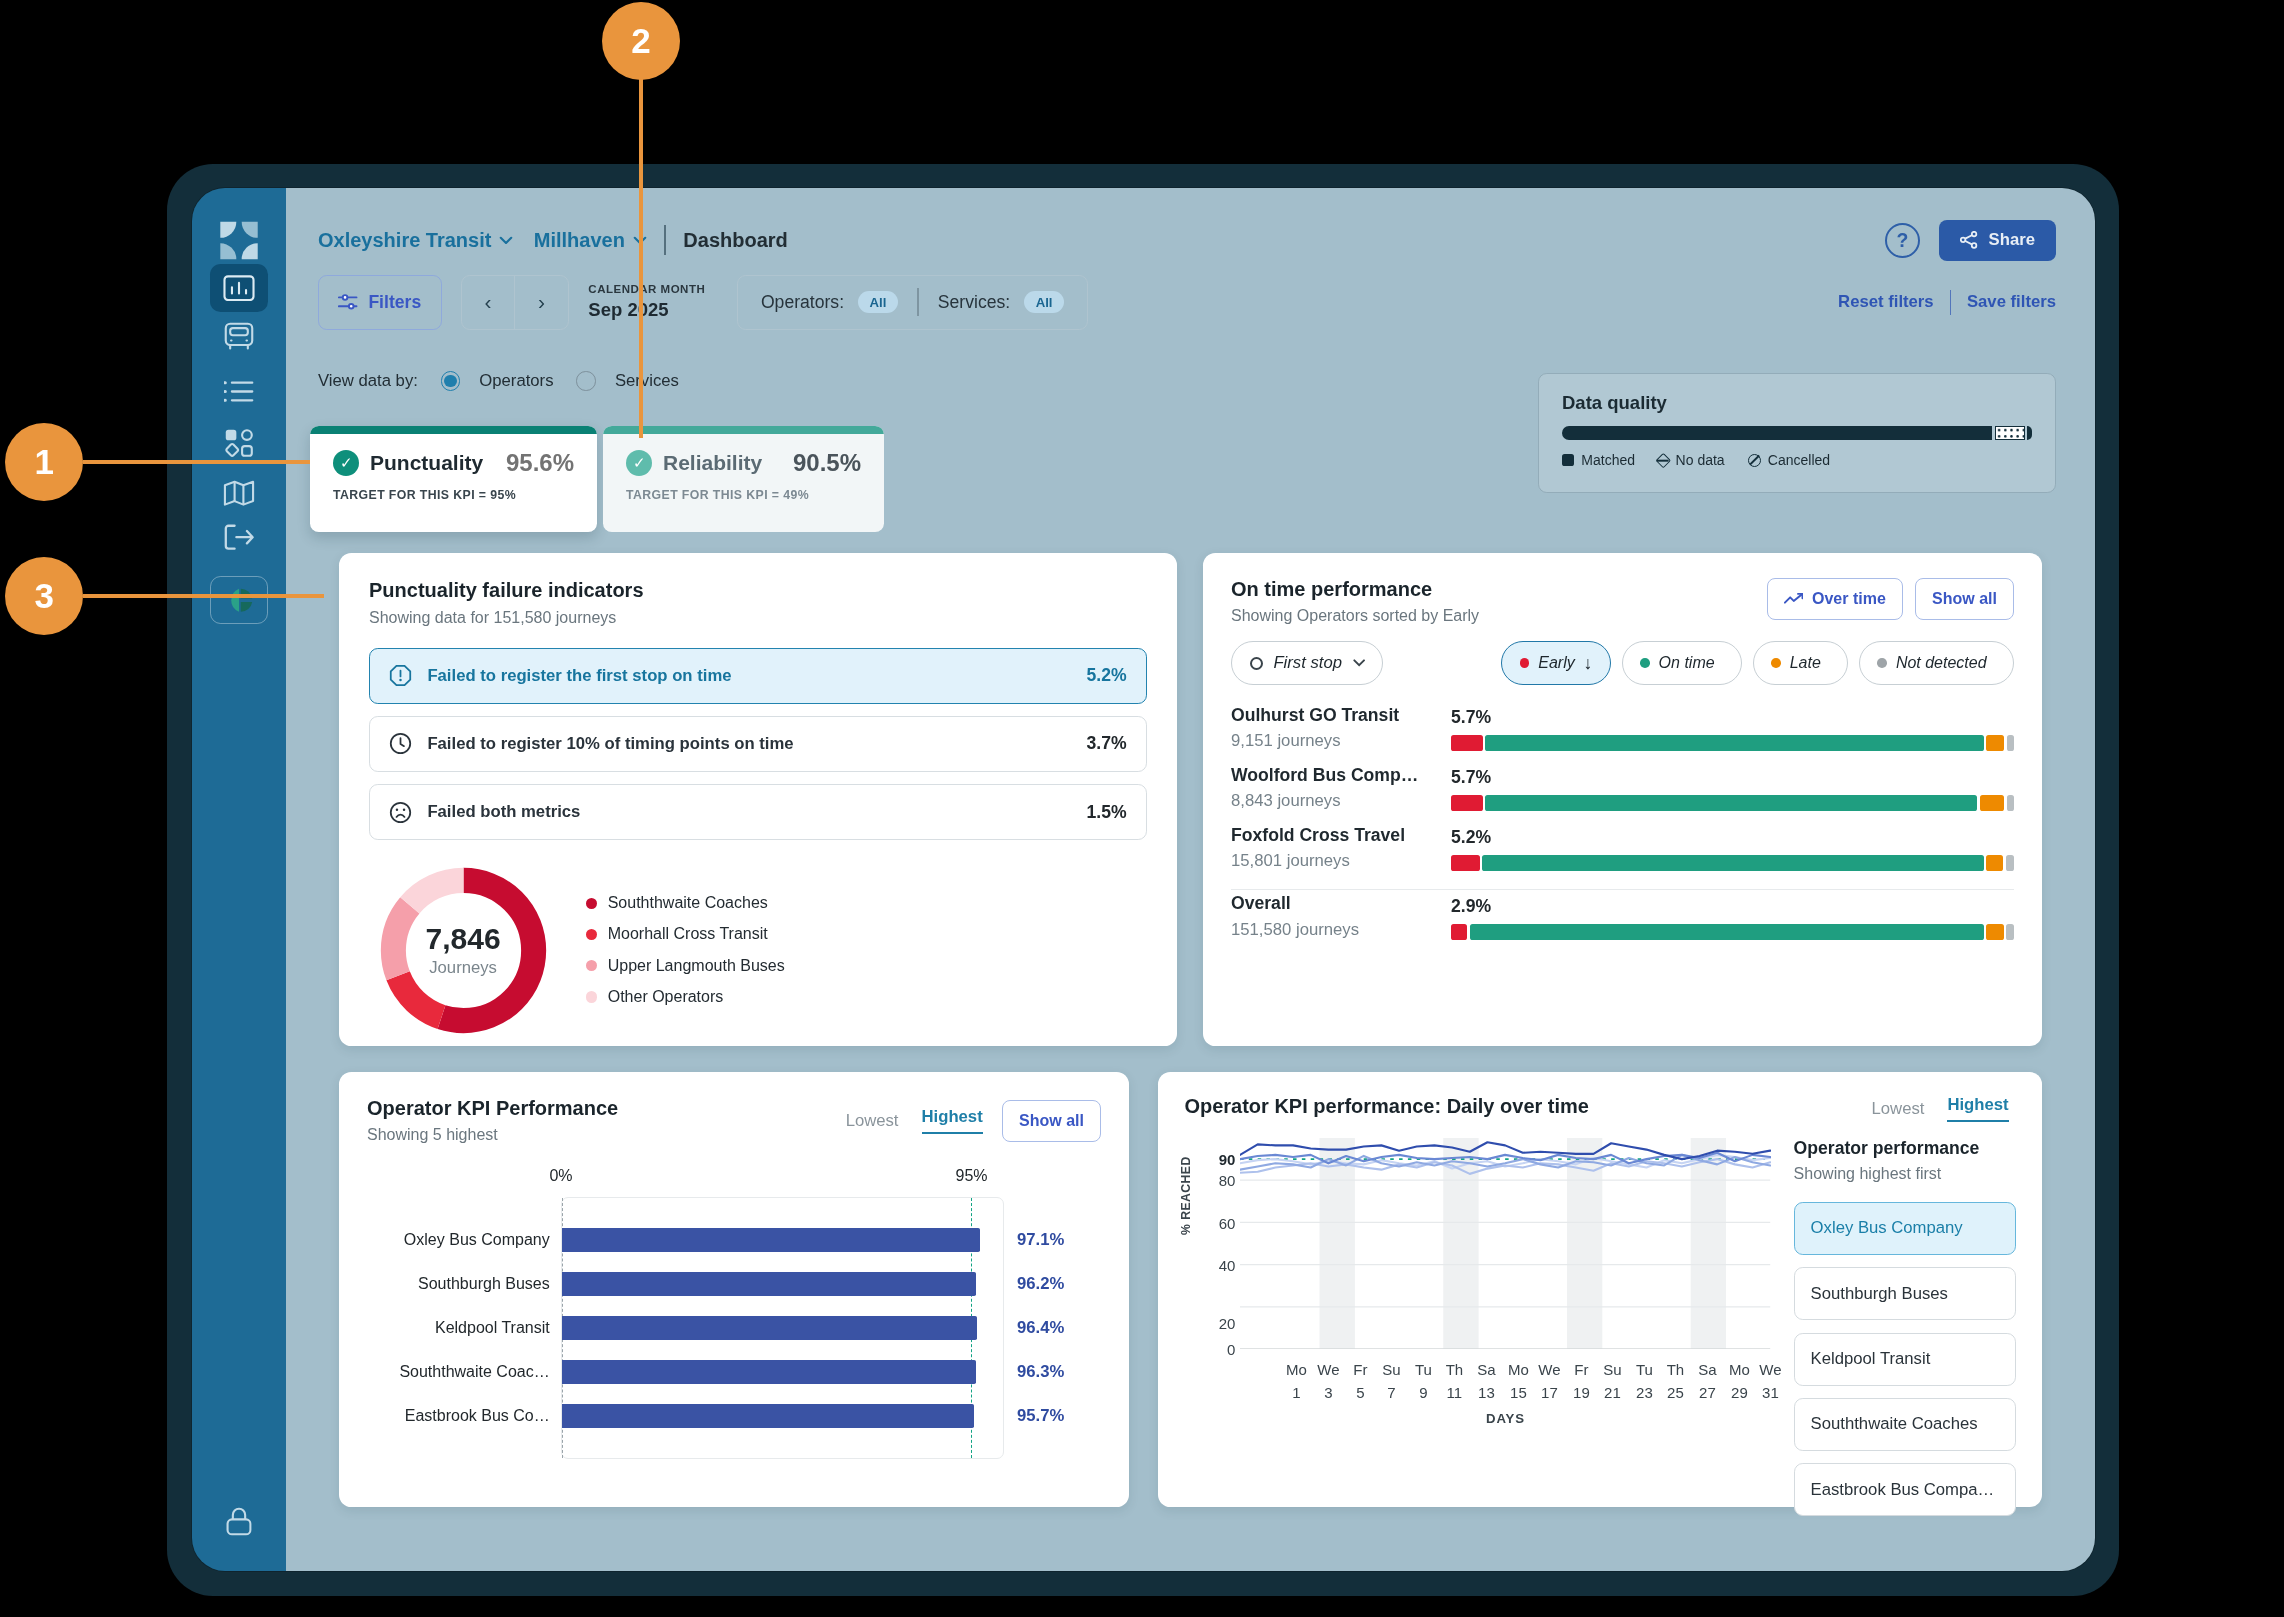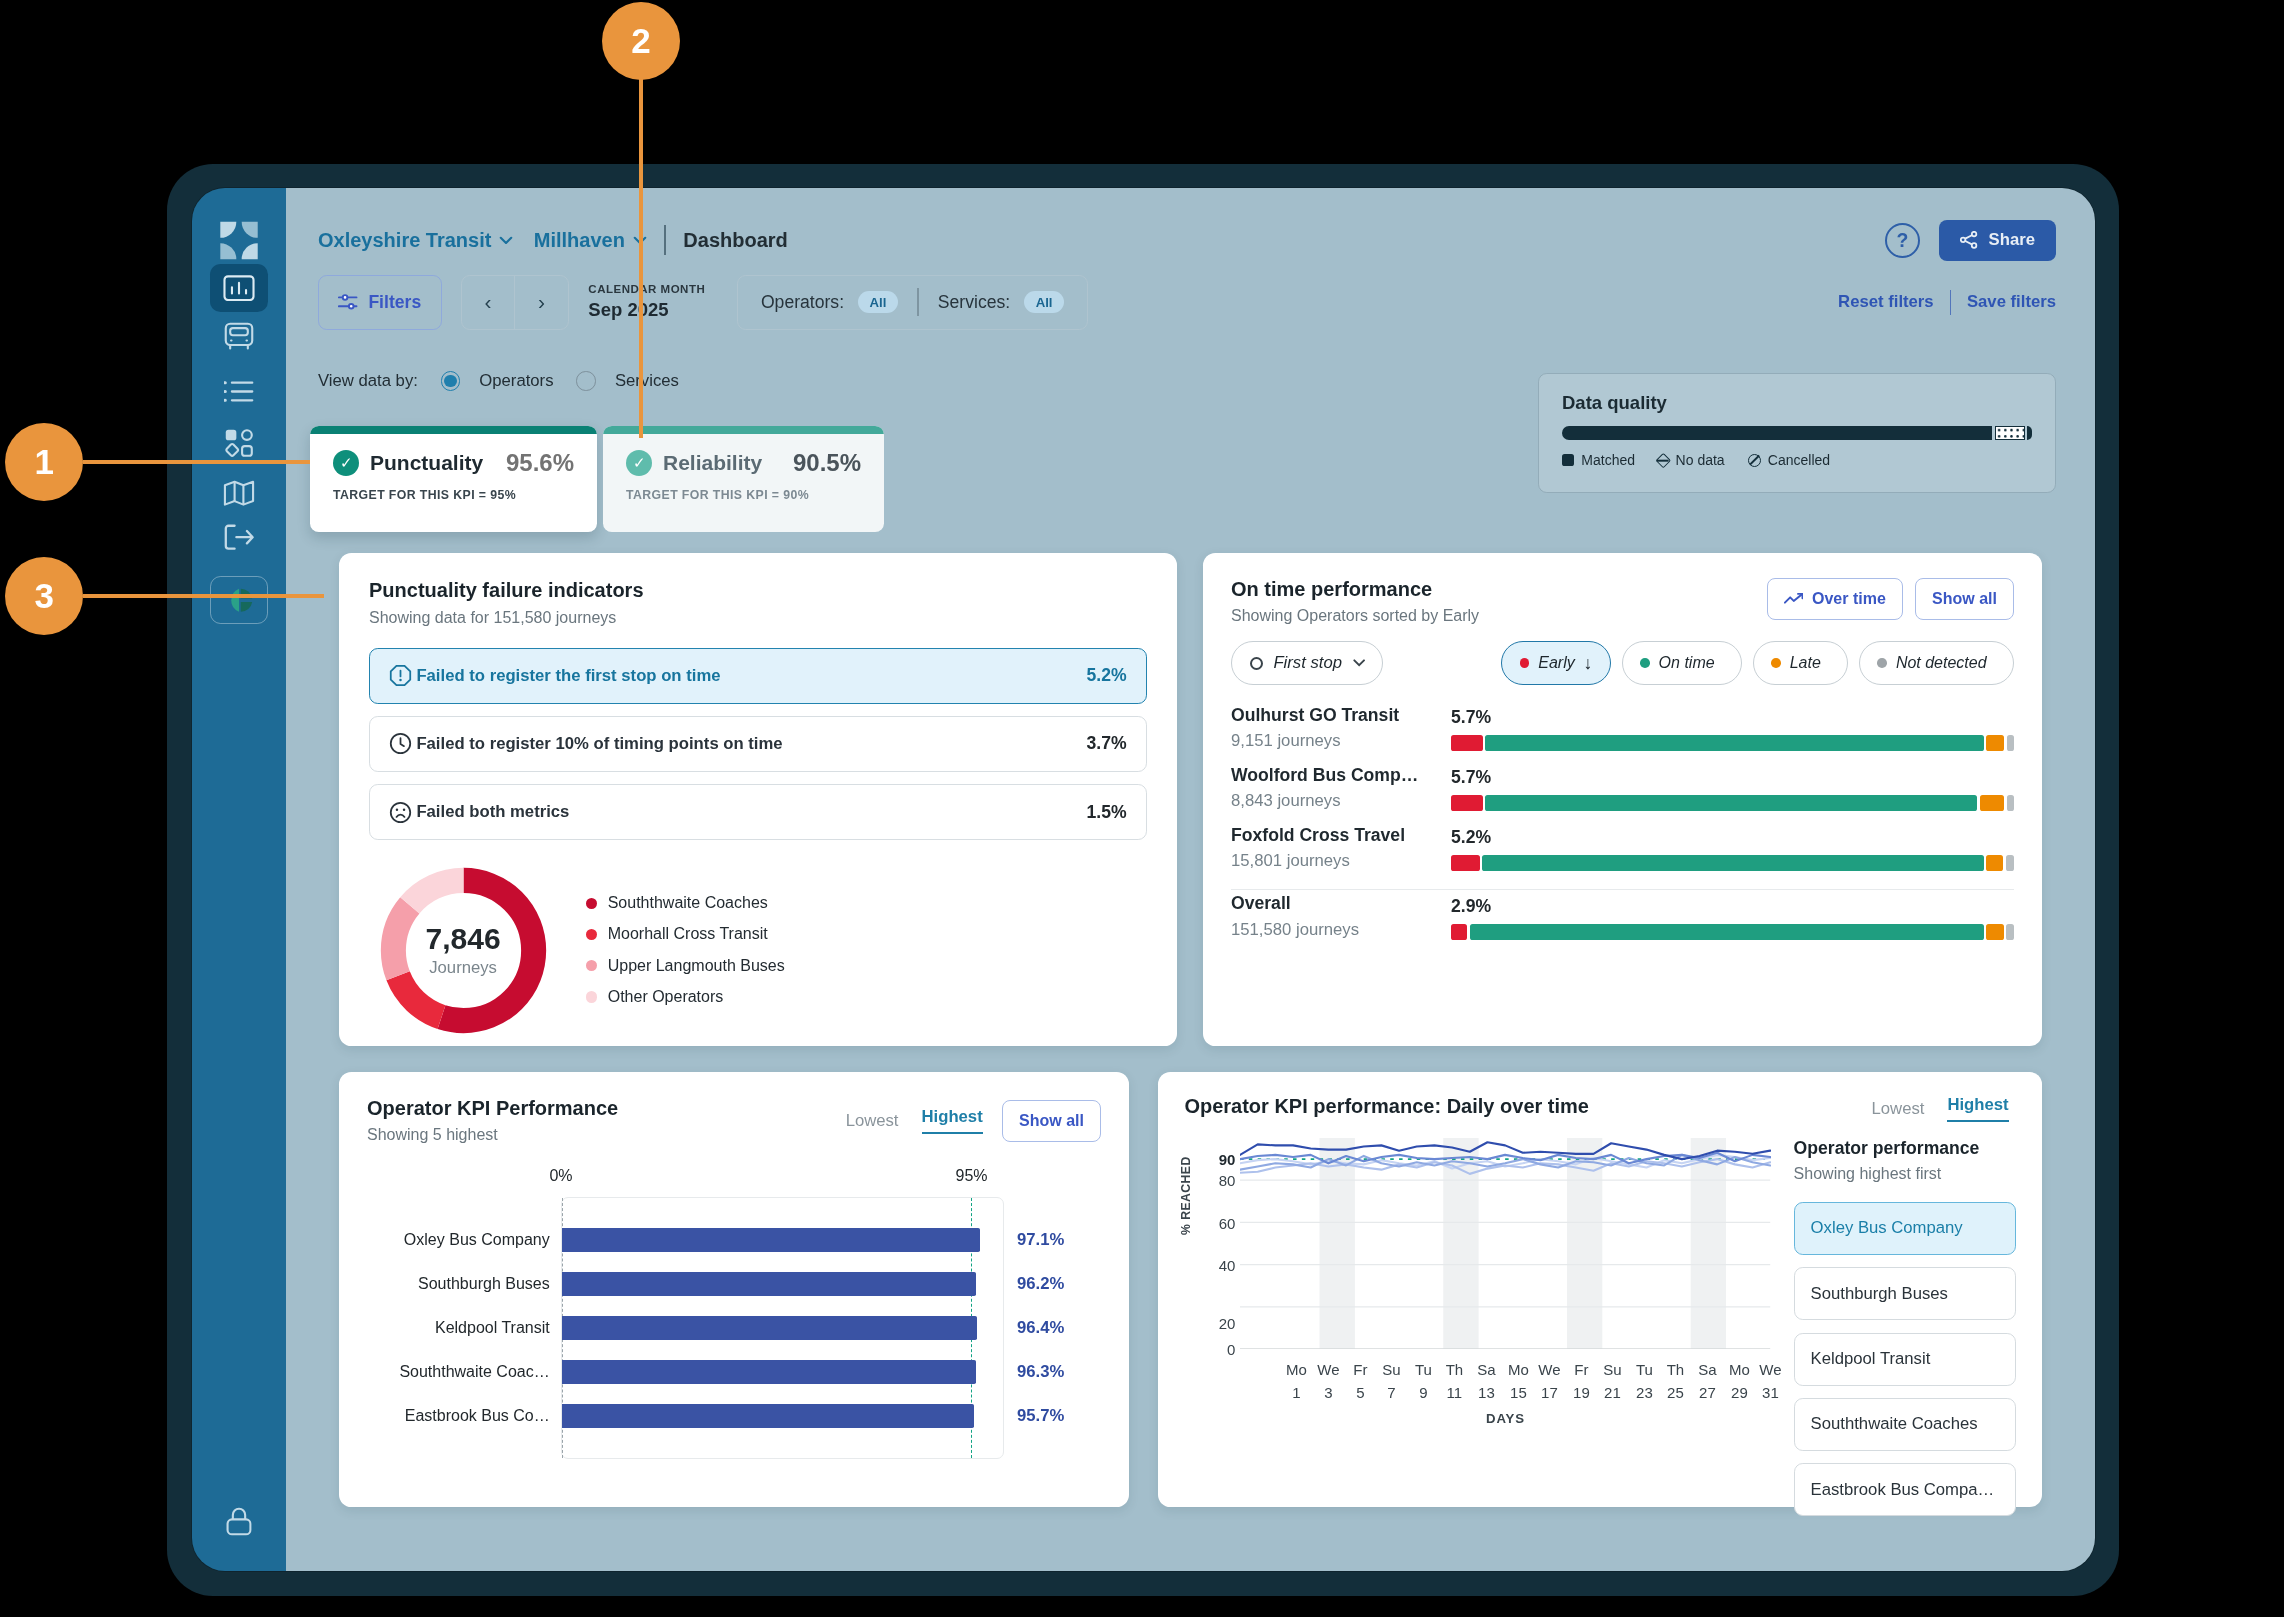--- a/index.html
+++ b/index.html
@@ -89,21 +89,21 @@
   .panel { position:absolute; background:#fff; border-radius:12.3px; box-shadow:0 3.5px 10.6px rgba(19,46,58,.10); }
   .p-tl { left:53px; top:365px; width:838px; height:493px; padding:26.4px 30px; }
   .p-tr { left:917px; top:365px; width:839px; height:493px; padding:25px 28px; }
   .p-bl { left:53px; top:884px; width:790px; height:435px; padding:25px 28px; }
   .p-br { left:872px; top:884px; width:884px; height:435px; padding:23px 26.4px; }
   .p-title { font-size:20px; font-weight:bold; color:#1A242B; }
   .p-sub { font-size:16px; color:#6A767E; margin-top:6.2px; }
 
   
   .f-rows { margin-top:21px; display:flex; flex-direction:column; gap:12.3px; }
-  .f-row { height:56px; border:1.3px solid #D8DEE2; border-radius:8.8px; display:flex; align-items:center; padding:0 19.4px; gap:4px; background:#fff; }
+  .f-row { height:56px; border:1.3px solid #D8DEE2; border-radius:8.8px; display:flex; align-items:center; padding:0 19.4px; gap:15px; background:#fff; }
   .f-row .f-label { font-size:16.7px; font-weight:bold; color:#2A333B; }
   .f-row .f-value { margin-left:auto; font-size:17.6px; font-weight:bold; color:#22282C; }
   .f-row.selected { background:#E1F2FB; border:1.8px solid #2283AF; }
   .f-row.selected .f-label, .f-row.selected .f-value { color:#17759E; }
   .f-row svg { flex:none; }
 
   .donut-wrap { margin-top:26.4px; display:flex; align-items:center; gap:39px; padding-left:10.6px; }
   .donut { width:167px; height:167px; position:relative; }
   .donut-center { position:absolute; inset:0; display:flex; flex-direction:column; align-items:center; justify-content:center; }
   .donut-num { font-size:30px; font-weight:bold; color:#22282C; }
@@ -353,21 +353,21 @@
         <span class="tab-value">95.6%</span>
       </div>
       <div class="tab-target">TARGET FOR THIS KPI = 95%</div>
     </div>
     <div class="tab inactive">
       <div class="tab-row">
         <span class="tab-check">✓</span>
         <span class="tab-label">Reliability</span>
         <span class="tab-value">90.5%</span>
       </div>
-      <div class="tab-target">TARGET FOR THIS KPI = 90%</div>
+      <div class="tab-target">TARGET FOR THIS KPI = 49%</div>
     </div>
 
     <section class="panel p-tl">
       <div class="p-title">Punctuality failure indicators</div>
       <div class="p-sub">Showing data for 151,580 journeys</div>
       <div class="f-rows">
 
           <div class="f-row selected">
             <svg width="23" height="23" viewBox="0 0 26 26" fill="none" stroke="currentColor" stroke-width="2" style="color: rgb(23, 117, 158);">
               <polygon points="8.4,2 17.6,2 24,8.4 24,17.6 17.6,24 8.4,24 2,17.6 2,8.4"></polygon>

